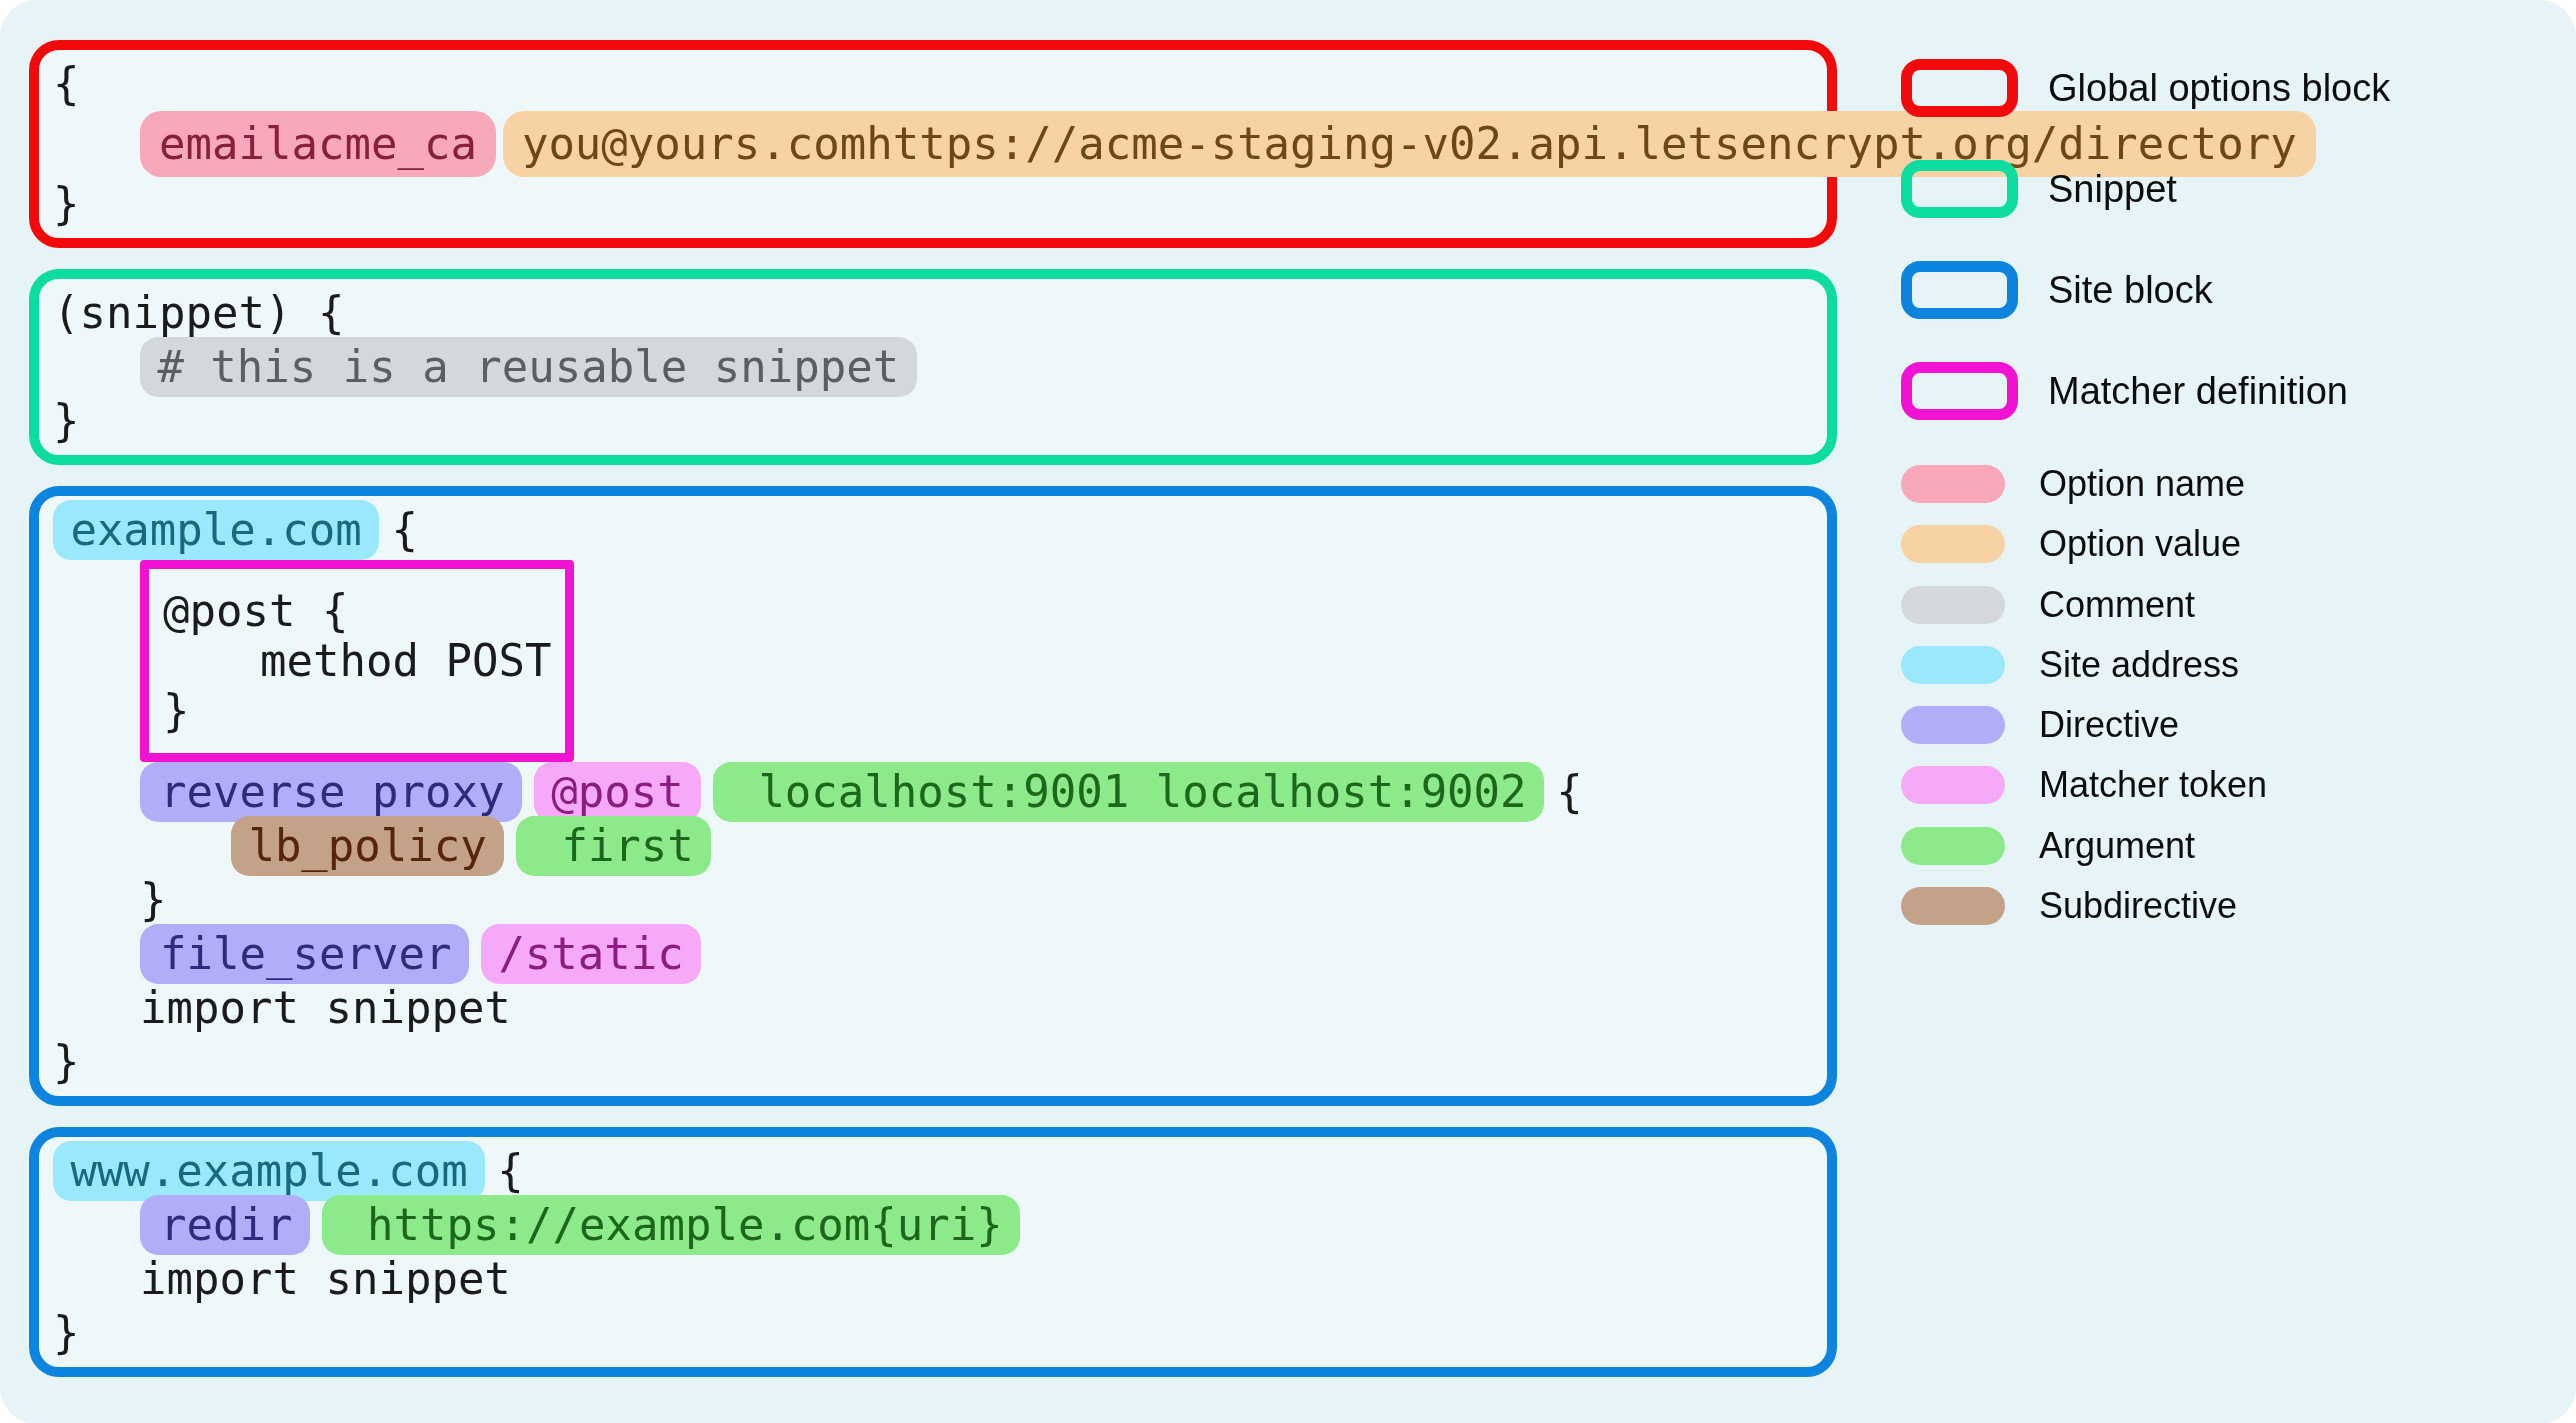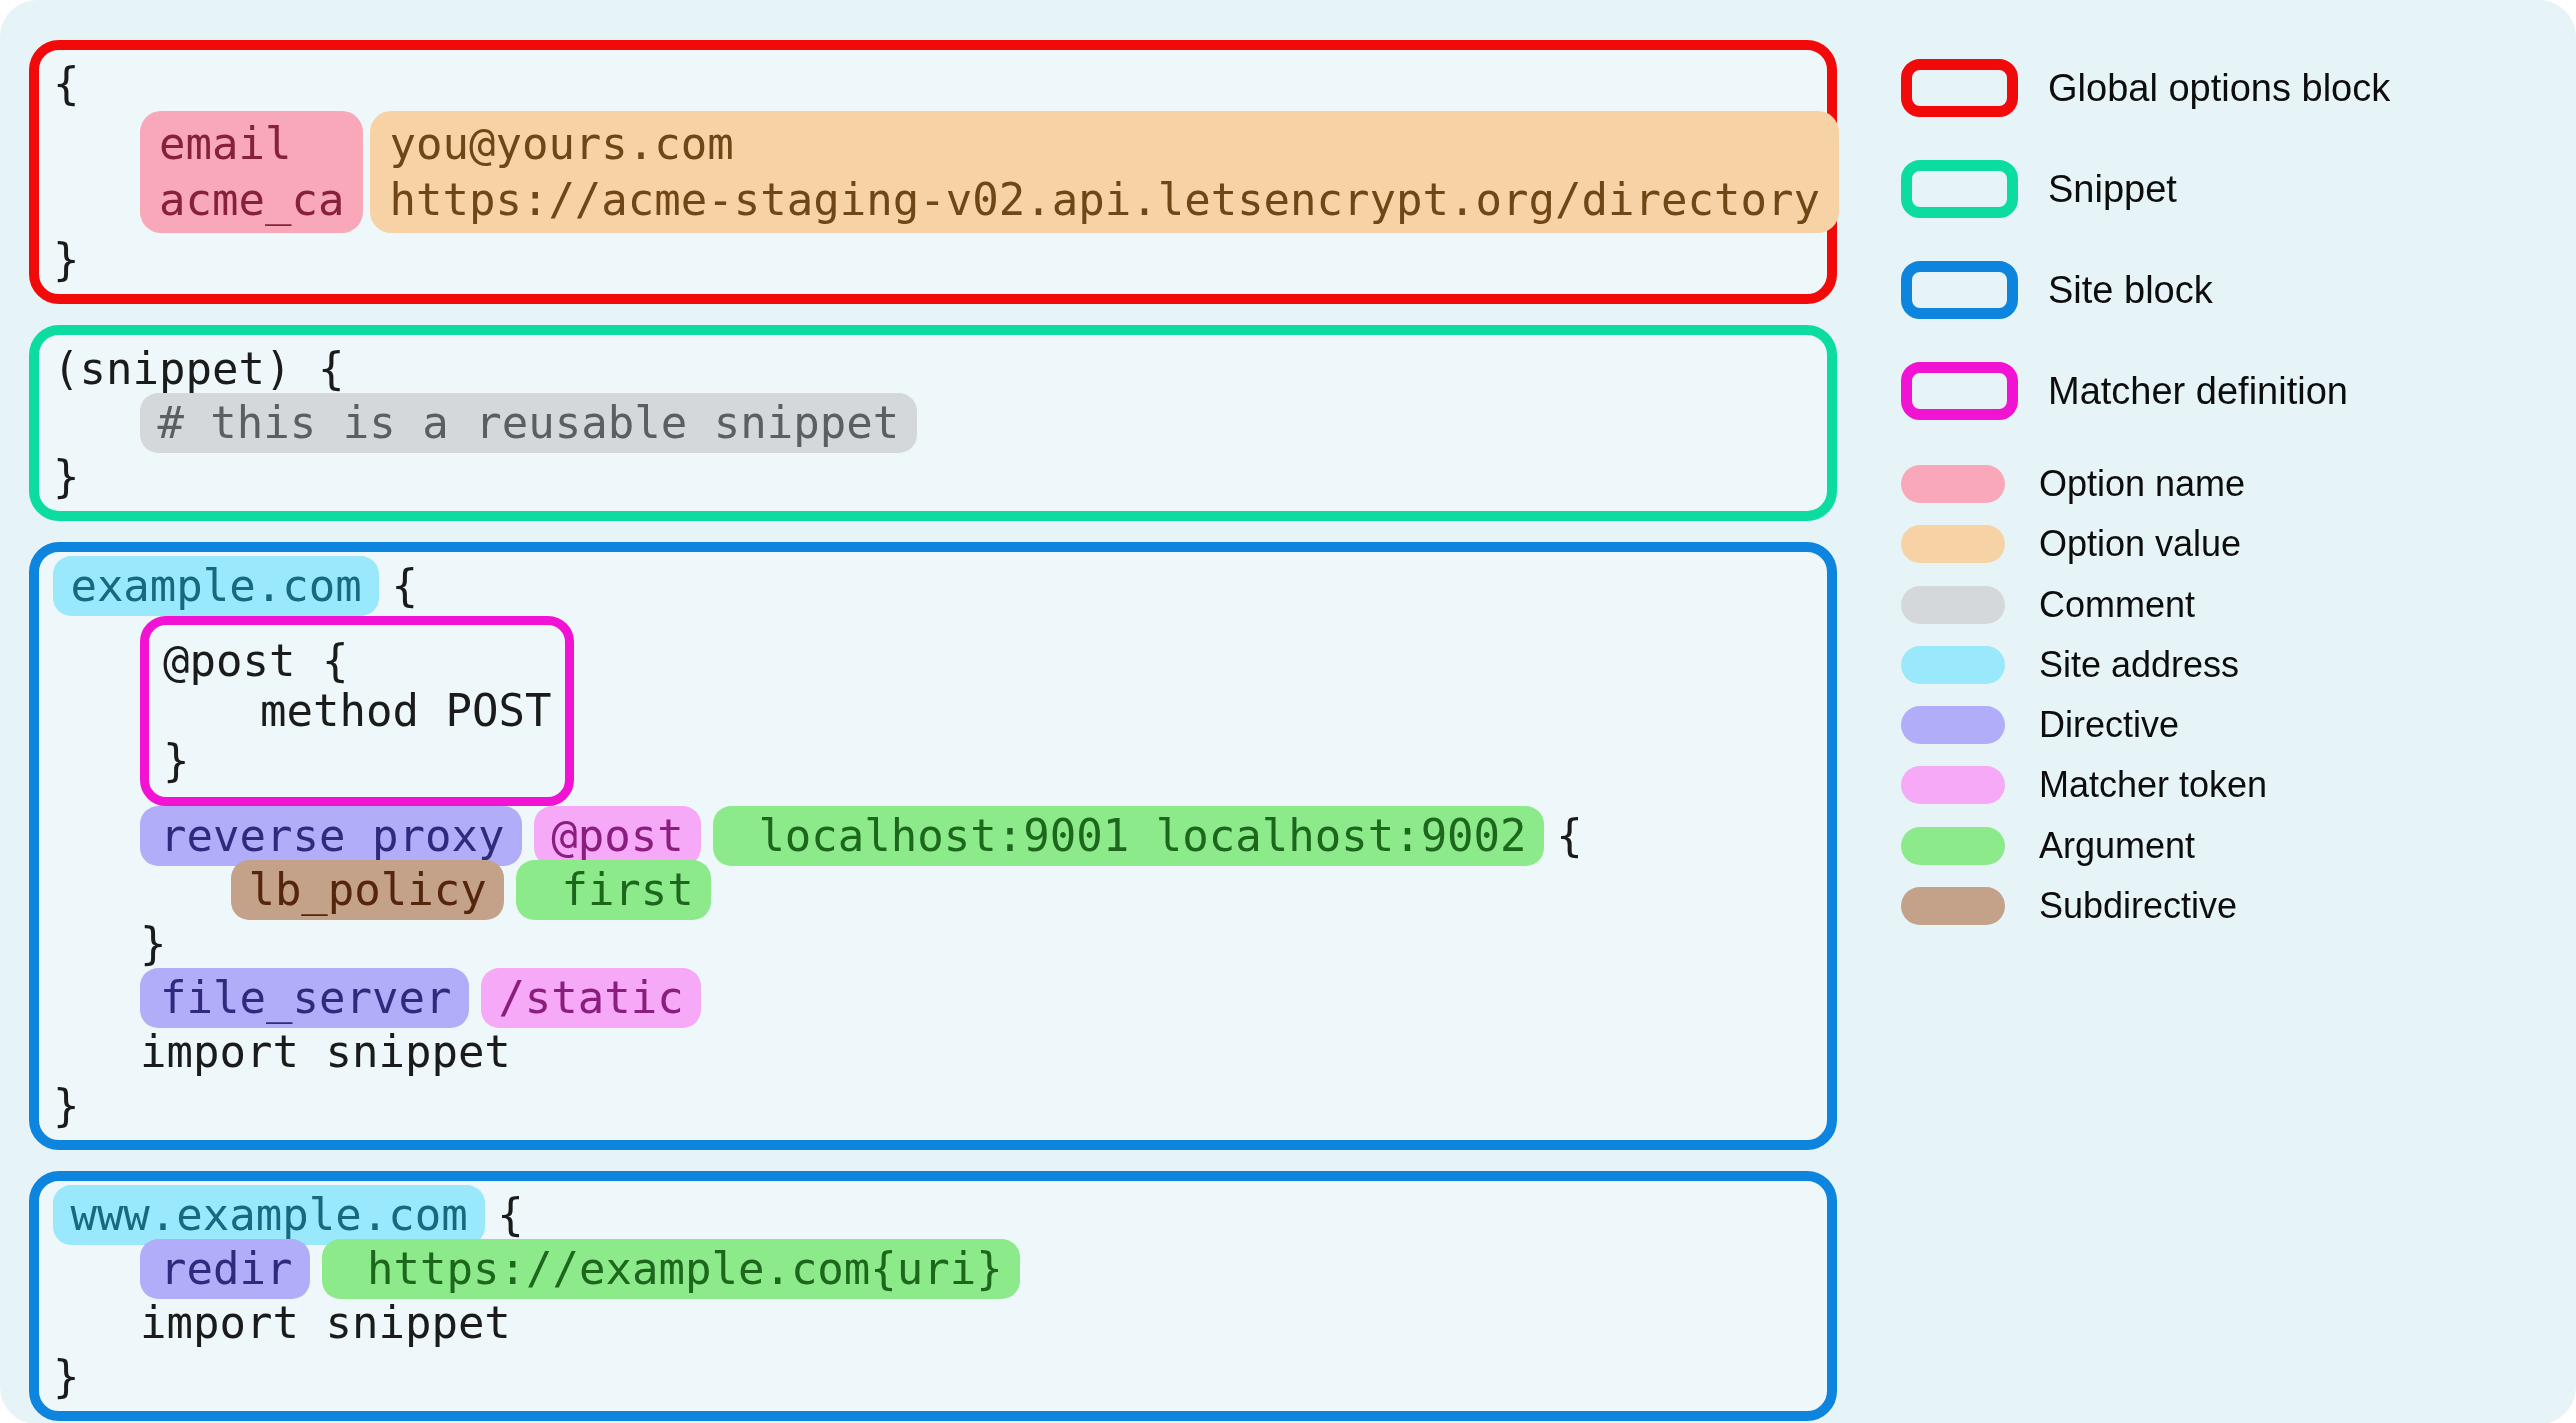--- a/index.html
+++ b/index.html
@@ -37,30 +37,30 @@
   .opt-value    { background:var(--option-value-bg);  color:var(--option-value-fg); }
   .comment      { background:var(--comment-bg);       color:var(--comment-fg); }
   .site-addr    { background:var(--site-address-bg);  color:var(--site-address-fg); }
   .directive    { background:var(--directive-bg);     color:var(--directive-fg);padding-left:20px; }
   .mtoken       { background:var(--matcher-token-bg); color:var(--matcher-token-fg); }
   .argument     { background:var(--argument-bg);      color:var(--argument-fg);padding-left:45px; }
   .subdirective { background:var(--subdirective-bg);  color:var(--subdirective-fg); }
 
   .optrow { display:flex; align-items:stretch; gap:7px; margin-left:87px; }
   .bigpill {
-    display:flex; flex-direction:column; justify-content:center;
+    display:flex; flex-direction:row; justify-content:center;
     border-radius:21px; padding:5.2px 19px;
     font-family:"DejaVu Sans Mono", monospace; font-size:44px;
   }
   .bigpill span { display:block; line-height:56px; white-space:pre; }
 
   .matcher {
     width:max-content; margin:2.6px 0 2.6px 87px;
     border:9.6px solid var(--matcher-border);
-    border-radius:26px; padding:11px 14px;
+    border-radius:4px; padding:17px 14px;
   }
   .matcher .cline { height:50px; }
   .matcher .mi { margin-left:97px; }
 
   
   .legend { position:absolute; left:1901px; top:59px; }
   .lrow { display:flex; align-items:center; margin-bottom:43px; }
   .lswatch {
     box-sizing:border-box; width:117px; height:58px;
     border-radius:19px; border:11.3px solid #000; flex:none;

